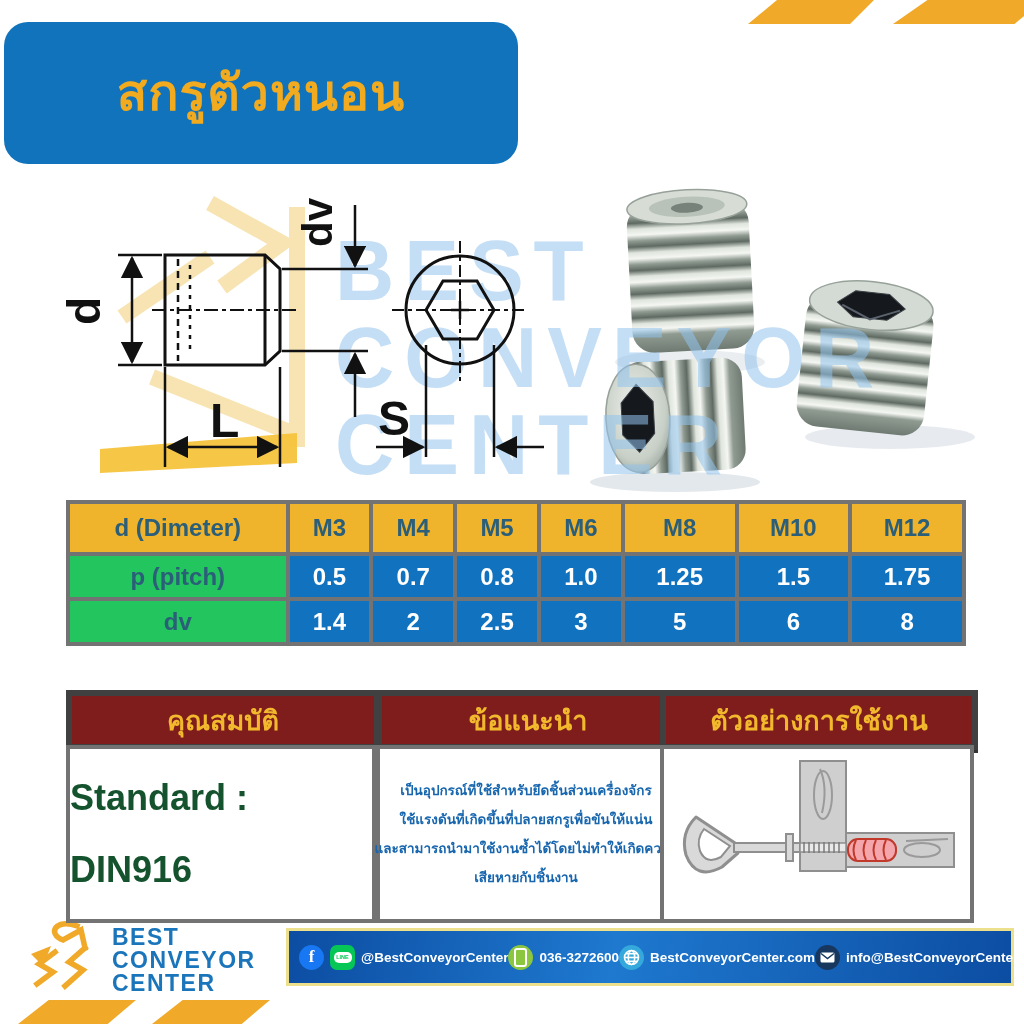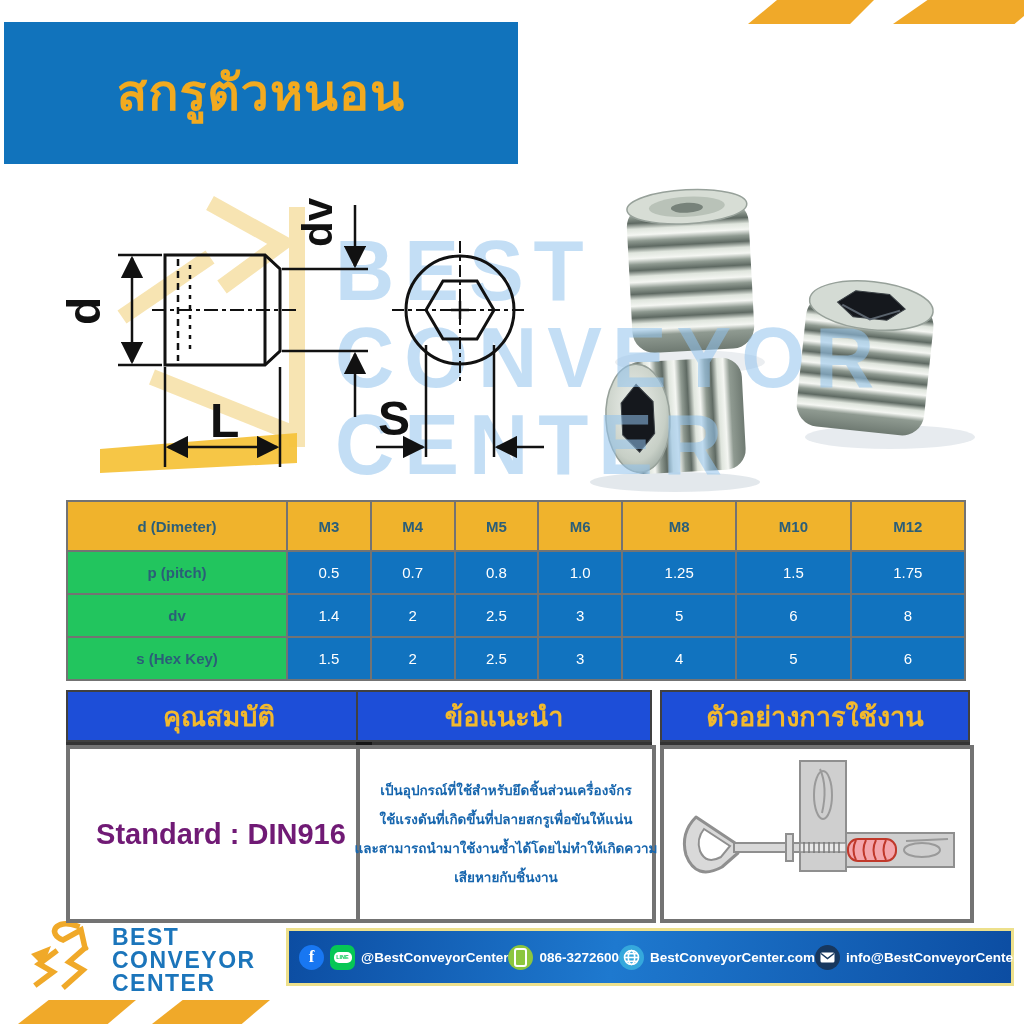--- a/index.html
+++ b/index.html
@@ -1,46 +1,46 @@
 <!DOCTYPE html>
 <html><head>
 <meta charset="utf-8">
 <style>
   html,body{margin:0;padding:0;}
   .page{position:relative;width:1024px;height:1024px;background:#ffffff;overflow:hidden;
         font-family:"Liberation Sans",sans-serif;}
   
   .title-box{position:absolute;left:4px;top:22px;width:514px;height:142px;background:#1173BC;
-             display:flex;flex-direction:column;align-items:center;justify-content:center;}
+             display:flex;flex-direction:column;align-items:center;justify-content:center;border-radius:24px;}
   .title-box div{color:#F2AA1F;font-size:50px;font-weight:700;line-height:1.28;letter-spacing:1px;}
   .stripe{position:absolute;height:24px;background:#F0A929;}
   .stripe.s1{left:748px;top:0;width:126px;clip-path:polygon(23% 0,100% 0,81% 100%,0 100%);}
   .stripe.s2{left:893px;top:0;width:150px;clip-path:polygon(23% 0,100% 0,81% 100%,0 100%);}
   .stripe.b1{left:18px;top:1000px;width:118px;clip-path:polygon(26% 0,100% 0,76% 100%,0 100%);}
   .stripe.b2{left:152px;top:1000px;width:118px;clip-path:polygon(26% 0,100% 0,76% 100%,0 100%);}
   
   .screws{position:absolute;left:555px;top:182px;z-index:1;}
   .wm-words{position:absolute;left:335px;top:228px;width:690px;z-index:2;pointer-events:none;}
   .wm-words div{font-size:82px;font-weight:800;letter-spacing:10px;line-height:1.06;
                 color:rgba(146,194,236,0.55);transform:scaleY(1.05);white-space:nowrap;}
   .drawing{position:absolute;left:60px;top:195px;z-index:3;}
   
   .spec{position:absolute;left:66px;top:500px;width:900px;border-collapse:collapse;z-index:4;}
-  .spec td{border:2px solid #737373;text-align:center;font-size:15px;font-weight:700;padding:0;}
+  .spec td{border:4px solid #737373;text-align:center;font-size:24px;font-weight:700;padding:0;}
   .spec td.hd{background:#F0B32C;color:#2B5E78;height:48px;}
   .spec td.lab{background:#22c55e;color:#2B5E78;height:41px;}
-  .spec td.val{background:#1173BF;color:#ffffff;height:41px;font-weight:400;}
-  
-  .sec-head{position:absolute;top:690px;height:48px;background:#1d4ed8;border:2px solid #404040;
+  .spec td.val{background:#1173BF;color:#ffffff;height:41px;font-weight:700;}
+  
+  .sec-head{position:absolute;top:690px;height:48px;background:#7f1d1d;border:6px solid #404040;
             box-shadow:0 3px 0 rgba(15,15,15,0.85);display:flex;align-items:center;justify-content:center;z-index:4;}
   .sec-head span{color:#F2B92D;font-size:27px;font-weight:700;}
   .sec-body{position:absolute;top:745px;height:170px;background:#ffffff;border:4px solid #737373;
             display:flex;flex-direction:column;align-items:center;justify-content:center;z-index:4;}
-  .c1{left:66px;width:302px;} .c2{left:356px;width:292px;} .c3{left:660px;width:306px;justify-content:center;}
-  .props div{color:#701a75;font-size:29px;font-weight:700;line-height:2.0;}
+  .c1{left:66px;width:302px;} .c2{left:376px;width:292px;} .c3{left:660px;width:306px;justify-content:center;}
+  .props div{color:#14532d;font-size:36px;font-weight:700;line-height:2.0;}
   .reco div{color:#1766AE;font-size:13.5px;font-weight:600;line-height:2.15;white-space:nowrap;}
   
   .logo-icon{position:absolute;left:25px;top:918px;}
   .logo-text{position:absolute;left:112px;top:926px;line-height:1.0;}
   .logo-text div{color:#1B75BB;font-size:23px;font-weight:800;letter-spacing:1.5px;transform:scaleY(1.05);}
   .contact-bar{position:absolute;left:286px;top:928px;width:728px;height:58px;box-sizing:border-box;
                background:linear-gradient(100deg,#0C4DA2 0%,#1E79CF 45%,#0C4DA2 100%);
                border:3px solid #EDE08C;display:flex;align-items:center;justify-content:space-between;
                padding:0 10px;z-index:4;}
   .citem{display:flex;align-items:center;gap:6px;color:#ffffff;font-size:13.5px;font-weight:700;white-space:nowrap;}
@@ -239,30 +239,20 @@
     <tr>
       <td class="lab">dv</td>
       <td class="val">1.4</td>
       <td class="val">2</td>
       <td class="val">2.5</td>
       <td class="val">3</td>
       <td class="val">5</td>
       <td class="val">6</td>
       <td class="val">8</td>
     </tr>
-    <tr>
-      <td class="lab">s (Hex Key)</td>
-      <td class="val">1.5</td>
-      <td class="val">2</td>
-      <td class="val">2.5</td>
-      <td class="val">3</td>
-      <td class="val">4</td>
-      <td class="val">5</td>
-      <td class="val">6</td>
-    </tr>
     </tbody>
   </table>
 
   <div class="sec-head c1">
     <span>คุณสมบัติ</span>
   </div>
   <div class="sec-head c2">
     <span>ข้อแนะนำ</span>
   </div>
   <div class="sec-head c3">
@@ -333,21 +323,21 @@
       <span class="cic fb">f</span>
       <span class="cic ln">
           <span class="bub">LINE</span>
         </span>
       <span>@BestConveyorCenter</span>
     </div>
     <div class="citem">
       <span class="cic ph">
           <span class="dev"></span>
         </span>
-      <span>086-3272600</span>
+      <span>036-3272600</span>
     </div>
     <div class="citem">
       <span class="cic gl">
         <svg width="17" height="17" viewBox="0 0 17 17">
             <g stroke="#fff" stroke-width="1.6" fill="none">
           <circle cx="8.5" cy="8.5" r="7"></circle>
               <ellipse cx="8.5" cy="8.5" rx="3.2" ry="7"></ellipse>
           <line x1="1.5" y1="8.5" x2="15.5" y2="8.5"></line>
               <line x1="2.5" y1="4.7" x2="14.5" y2="4.7"></line>
           <line x1="2.5" y1="12.3" x2="14.5" y2="12.3"></line>

